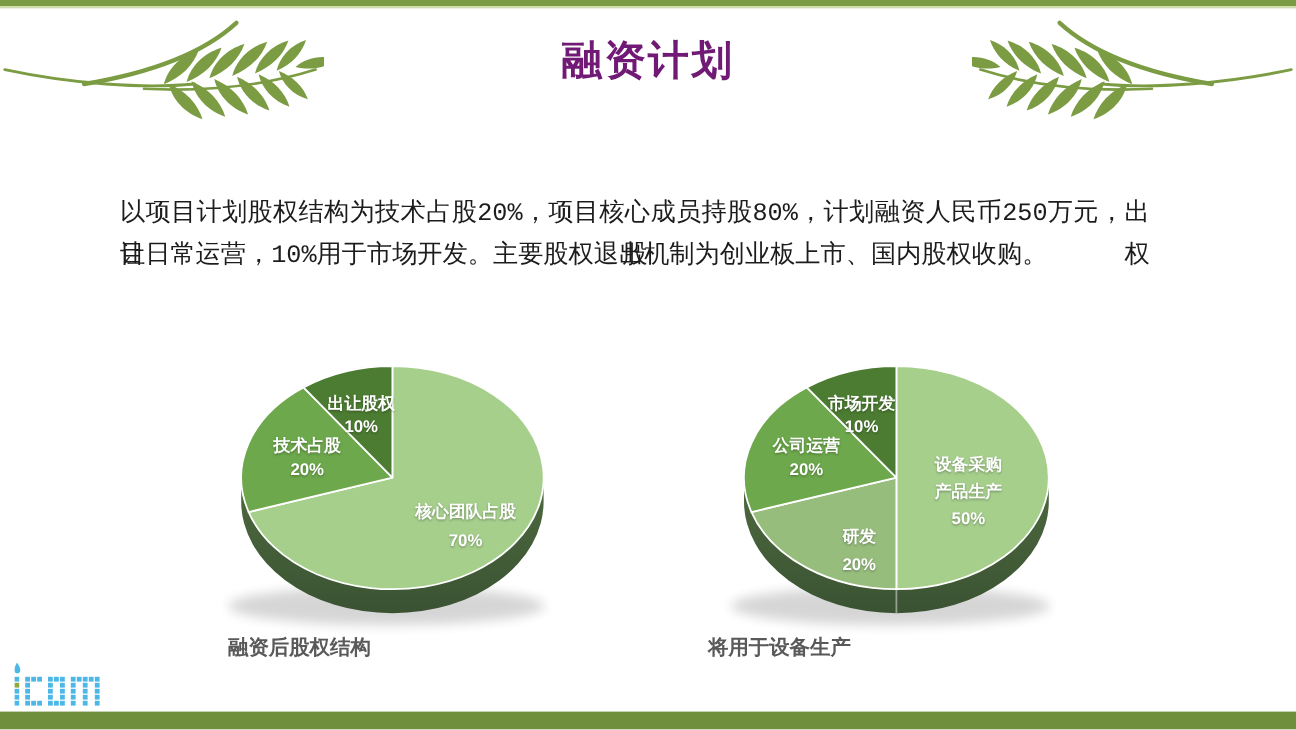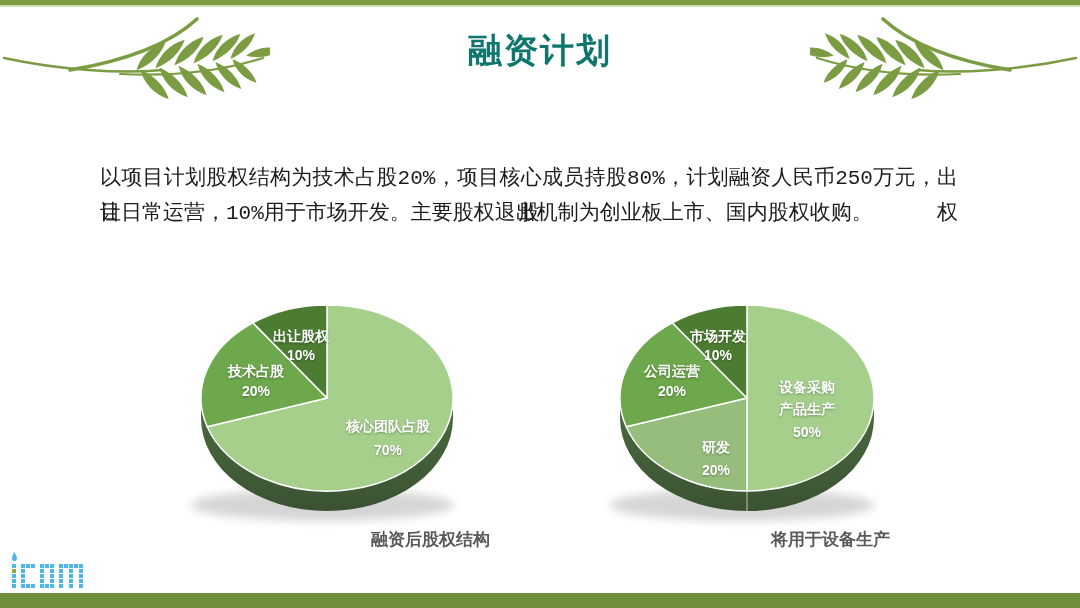--- a/index.html
+++ b/index.html
@@ -12,40 +12,40 @@
   .topbar-edge{position:absolute;top:5px;left:0;width:1080px;height:2px;background:#cfdcae;}
   .bottombar{position:absolute;bottom:0;left:0;width:1080px;height:15px;background:#6f8f3c;}
 
   .wheat{position:absolute;top:8px;width:270px;height:92px;}
   .wheat.left{left:0;}
   .wheat.right{right:0;transform:scaleX(-1);}
 
   .slide-title{
     position:absolute;top:28px;left:0;width:1080px;text-align:center;
     font-family:"Liberation Serif","DejaVu Serif",serif;
-    font-weight:bold;font-size:34px;letter-spacing:2px;color:#0f766e;
+    font-weight:bold;font-size:34px;letter-spacing:2px;color:#701a75;
   }
 
   .body-text{
     position:absolute;left:100px;top:161px;width:858px;
     font-family:Liberation Mono, monospace;
     font-size:21px;line-height:35px;color:#1c1c1c;
   }
   .body-line{text-align:justify;text-align-last:justify;height:35px;}
   .body-line.last{text-align:right;text-align-last:left;}
 
   .pies-svg{position:absolute;top:0;left:0;}
   .slice{stroke:#ffffff;stroke-width:1.5px;stroke-linejoin:round;}
   .slice-label{
     font-family:"Liberation Sans","DejaVu Sans",sans-serif;
     font-weight:bold;fill:#ffffff;font-size:14px;text-anchor:middle;
     filter:drop-shadow(0 1px 1px rgba(0,0,0,0.3));
   }
   .pie-caption{
-    position:absolute;top:528px;width:300px;text-align:right;
+    position:absolute;top:528px;width:300px;text-align:left;
     font-weight:bold;font-size:17px;color:#595959;
   }
   .pie-caption.left{left:190px;}
   .pie-caption.right{left:590px;}
 
   .logo-svg{position:absolute;left:12px;top:552px;}
 </style>
 </head>
 <body>
 

